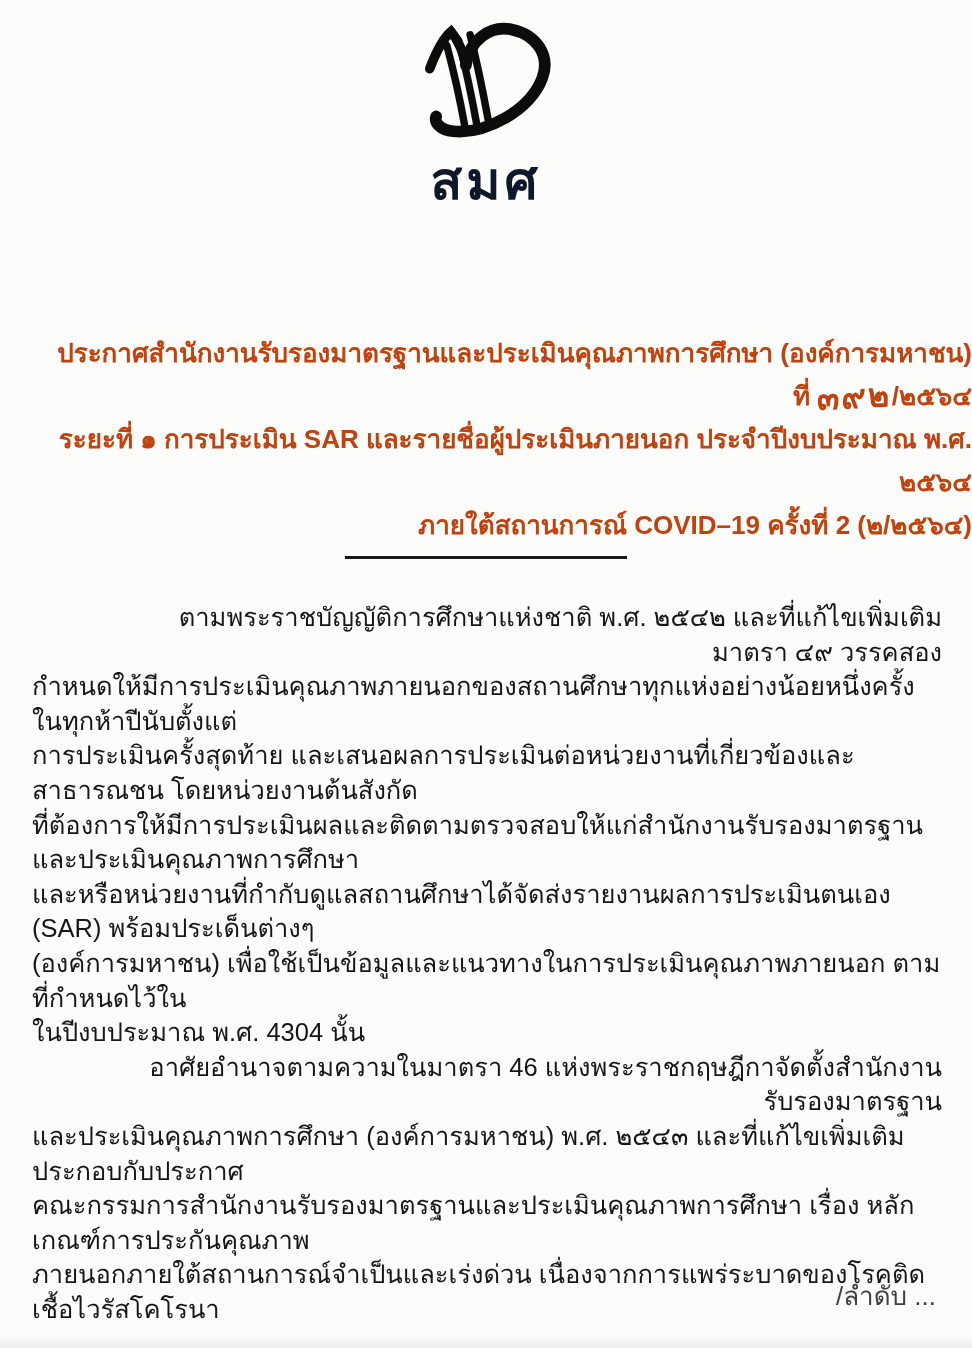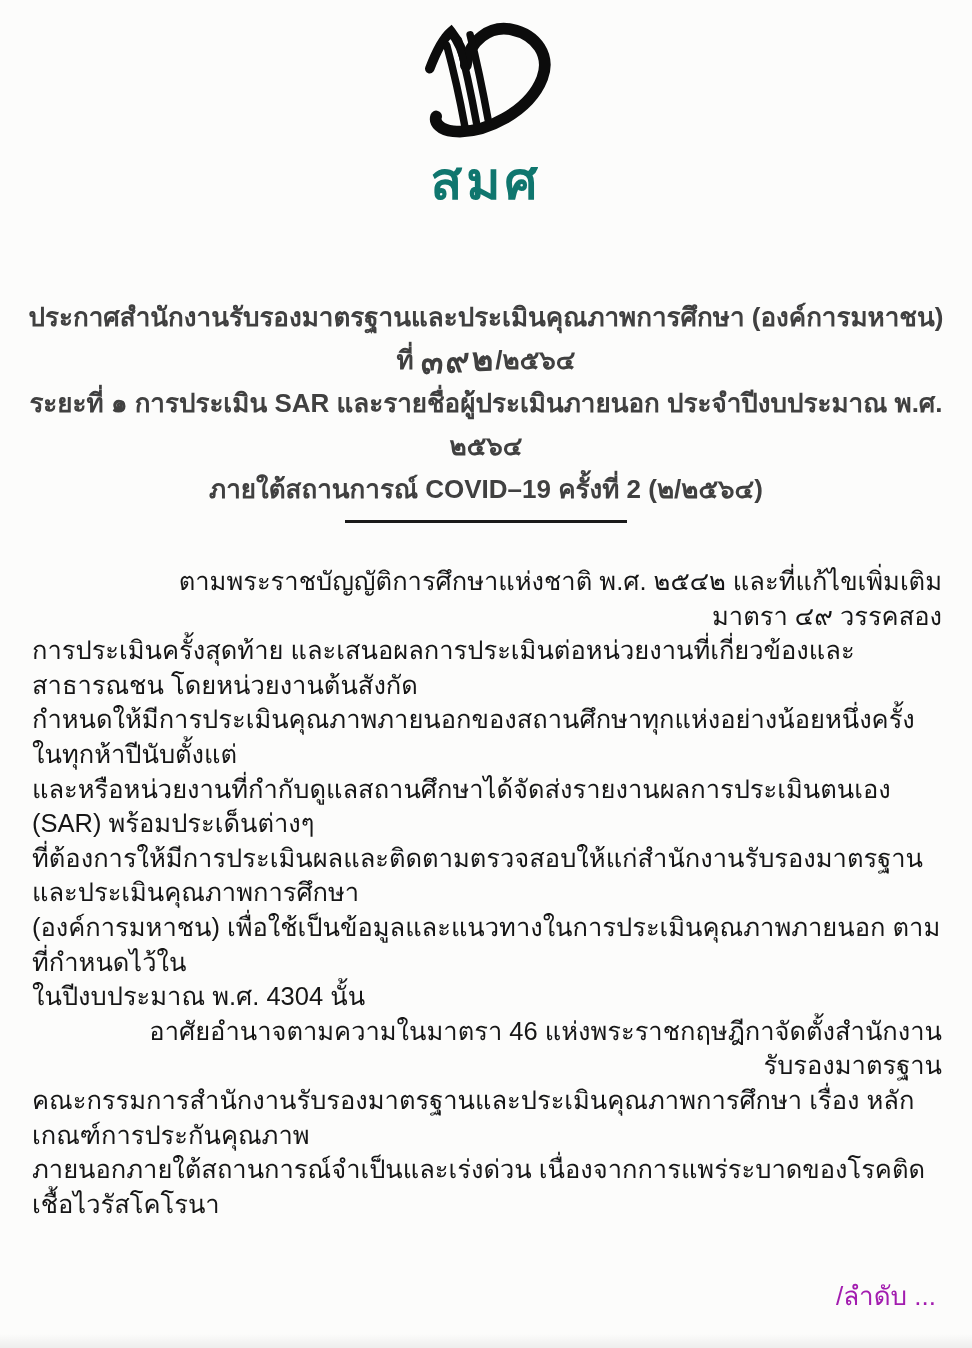--- a/index.html
+++ b/index.html
@@ -31,31 +31,31 @@
     padding-top: 22px;
     text-align: center;
   }
   .logo-mark { display: block; margin: 0 auto; }
   .logo-text {
     margin-top: 6px;
     font-size: 52px;
     font-weight: bold;
     letter-spacing: 4px;
     line-height: 62px;
-    color: #0f766e;
+    color: #0f172a;
   }
 
   
   .header {
-    margin-top: 84px;
-    text-align: center;
+    margin-top: 120px;
+    text-align: right;
     font-weight: bold;
     font-size: 26px;
     line-height: 43px;
-    color: #404040;
+    color: #c2410c;
   }
   .doc-no-line { position: relative; }
   .handwritten {
     display: inline-block;
     font-size: 33px;
     font-weight: 800;
     transform: rotate(-3deg) skewX(-4deg);
     letter-spacing: 2px;
     line-height: 1;
     vertical-align: -3px;
@@ -76,21 +76,21 @@
   }
   .line { white-space: normal; }
   .line.indent { text-indent: 72px; text-align: right; }
 
   
   .footer {
     position: absolute;
     right: 36px;
     bottom: 32px;
     font-size: 26px;
-    color: #a21caf;
+    color: #404040;
   }
 </style>
 </head>
 <body>
 
 <div class="page">
 
   <div class="logo-wrap">
     <svg class="logo-mark" width="172" height="122" viewBox="0 0 150 115" aria-hidden="true">
       <g fill="none" stroke="#0c0c0c" stroke-linecap="round">
@@ -112,29 +112,30 @@
     <div class="doc-no-line"><span>ที่ </span><span class="handwritten">๓๙๒</span><span>/๒๕๖๔</span></div>
     <div>ระยะที่ ๑ การประเมิน SAR และรายชื่อผู้ประเมินภายนอก ประจำปีงบประมาณ พ.ศ. ๒๕๖๔</div>
     <div>ภายใต้สถานการณ์ COVID–19 ครั้งที่ 2 (๒/๒๕๖๔)</div>
   </div>
 
   <div class="divider"></div>
 
   <div class="content">
     <div>
       <div class="line indent">ตามพระราชบัญญัติการศึกษาแห่งชาติ พ.ศ. ๒๕๔๒ และที่แก้ไขเพิ่มเติม มาตรา ๔๙ วรรคสอง</div>
+      <div class="line">กำหนดให้มีการประเมินคุณภาพภายนอกของสถานศึกษาทุกแห่งอย่างน้อยหนึ่งครั้งในทุกห้าปีนับตั้งแต่</div>
       <div class="line">การประเมินครั้งสุดท้าย และเสนอผลการประเมินต่อหน่วยงานที่เกี่ยวข้องและสาธารณชน โดยหน่วยงานต้นสังกัด</div>
-      <div class="line">กำหนดให้มีการประเมินคุณภาพภายนอกของสถานศึกษาทุกแห่งอย่างน้อยหนึ่งครั้งในทุกห้าปีนับตั้งแต่</div>
+      <div class="line">ที่ต้องการให้มีการประเมินผลและติดตามตรวจสอบให้แก่สำนักงานรับรองมาตรฐานและประเมินคุณภาพการศึกษา</div>
       <div class="line">และหรือหน่วยงานที่กำกับดูแลสถานศึกษาได้จัดส่งรายงานผลการประเมินตนเอง (SAR) พร้อมประเด็นต่างๆ</div>
-      <div class="line">ที่ต้องการให้มีการประเมินผลและติดตามตรวจสอบให้แก่สำนักงานรับรองมาตรฐานและประเมินคุณภาพการศึกษา</div>
       <div class="line">(องค์การมหาชน) เพื่อใช้เป็นข้อมูลและแนวทางในการประเมินคุณภาพภายนอก ตามที่กำหนดไว้ใน</div>
       <div class="line">ในปีงบประมาณ พ.ศ. 4304 นั้น</div>
     </div>
     <div>
       <div class="line indent">อาศัยอำนาจตามความในมาตรา 46 แห่งพระราชกฤษฎีกาจัดตั้งสำนักงานรับรองมาตรฐาน</div>
+      <div class="line">และประเมินคุณภาพการศึกษา (องค์การมหาชน) พ.ศ. ๒๕๔๓ และที่แก้ไขเพิ่มเติม ประกอบกับประกาศ</div>
       <div class="line">คณะกรรมการสำนักงานรับรองมาตรฐานและประเมินคุณภาพการศึกษา เรื่อง หลักเกณฑ์การประกันคุณภาพ</div>
       <div class="line">ภายนอกภายใต้สถานการณ์จำเป็นและเร่งด่วน เนื่องจากการแพร่ระบาดของโรคติดเชื้อไวรัสโคโรนา</div>
 
     </div>
   </div>
 
   <div class="footer">/ลำดับ ...</div>
 
 </div>
 

